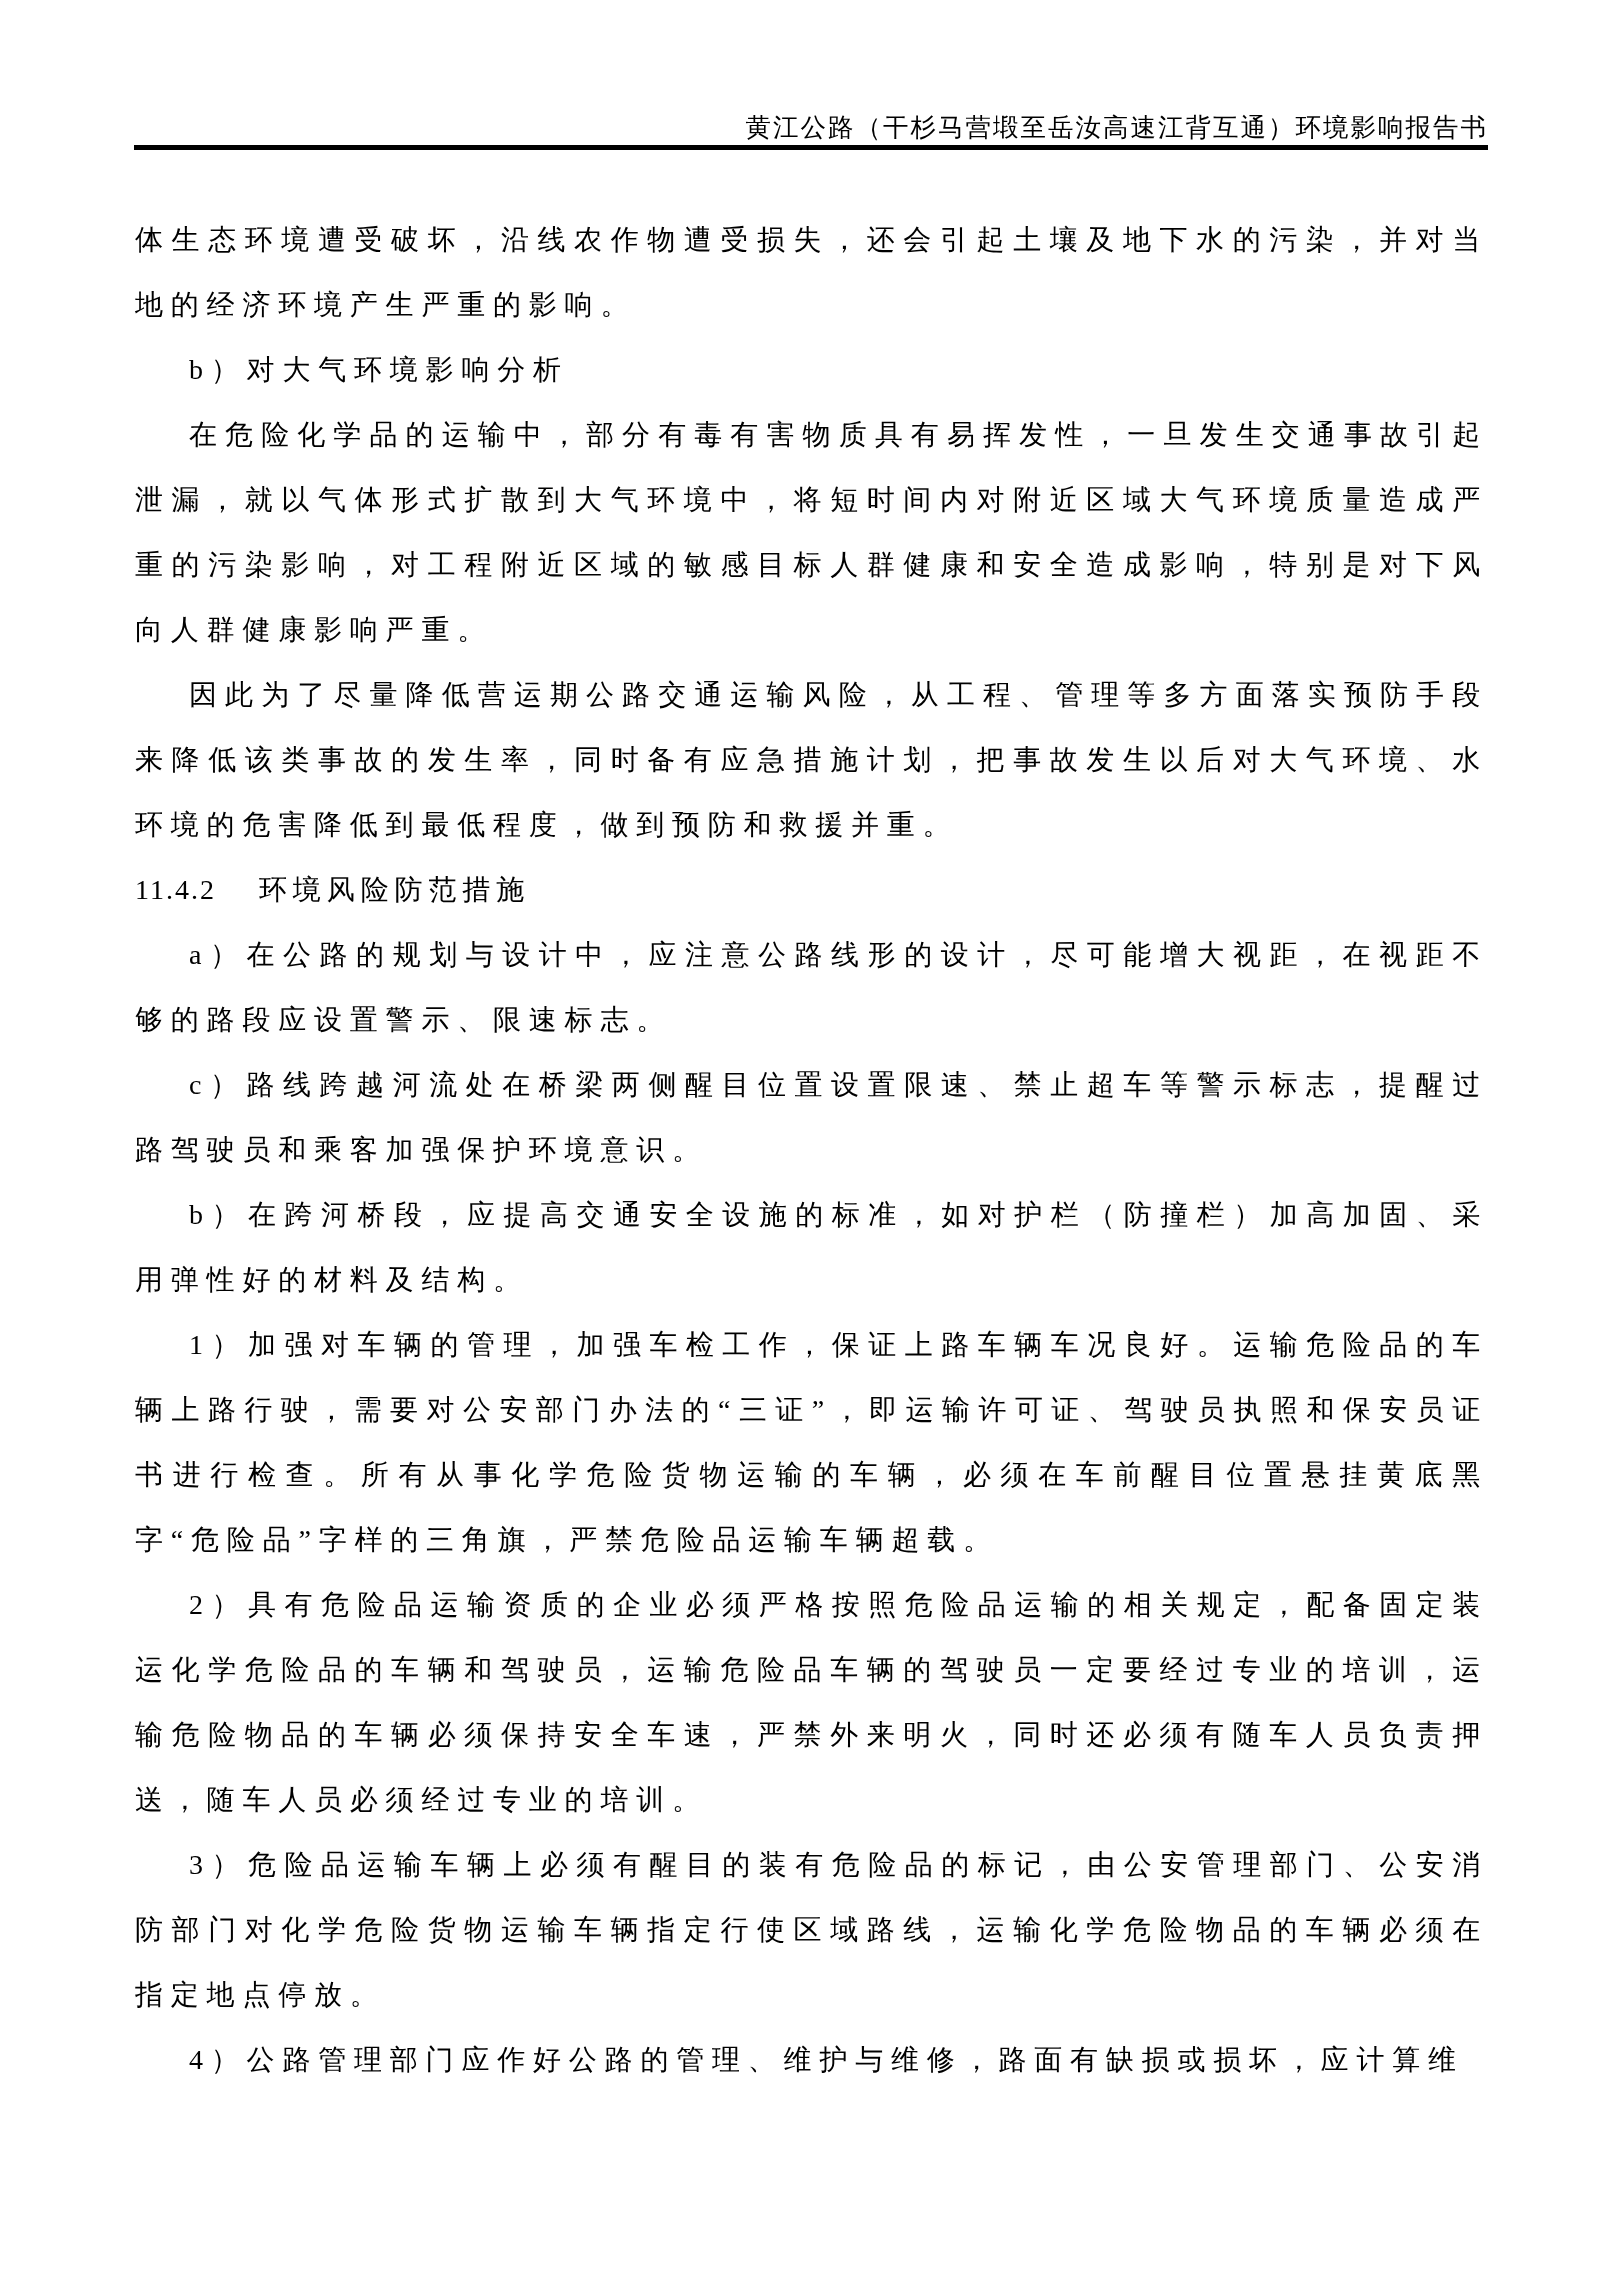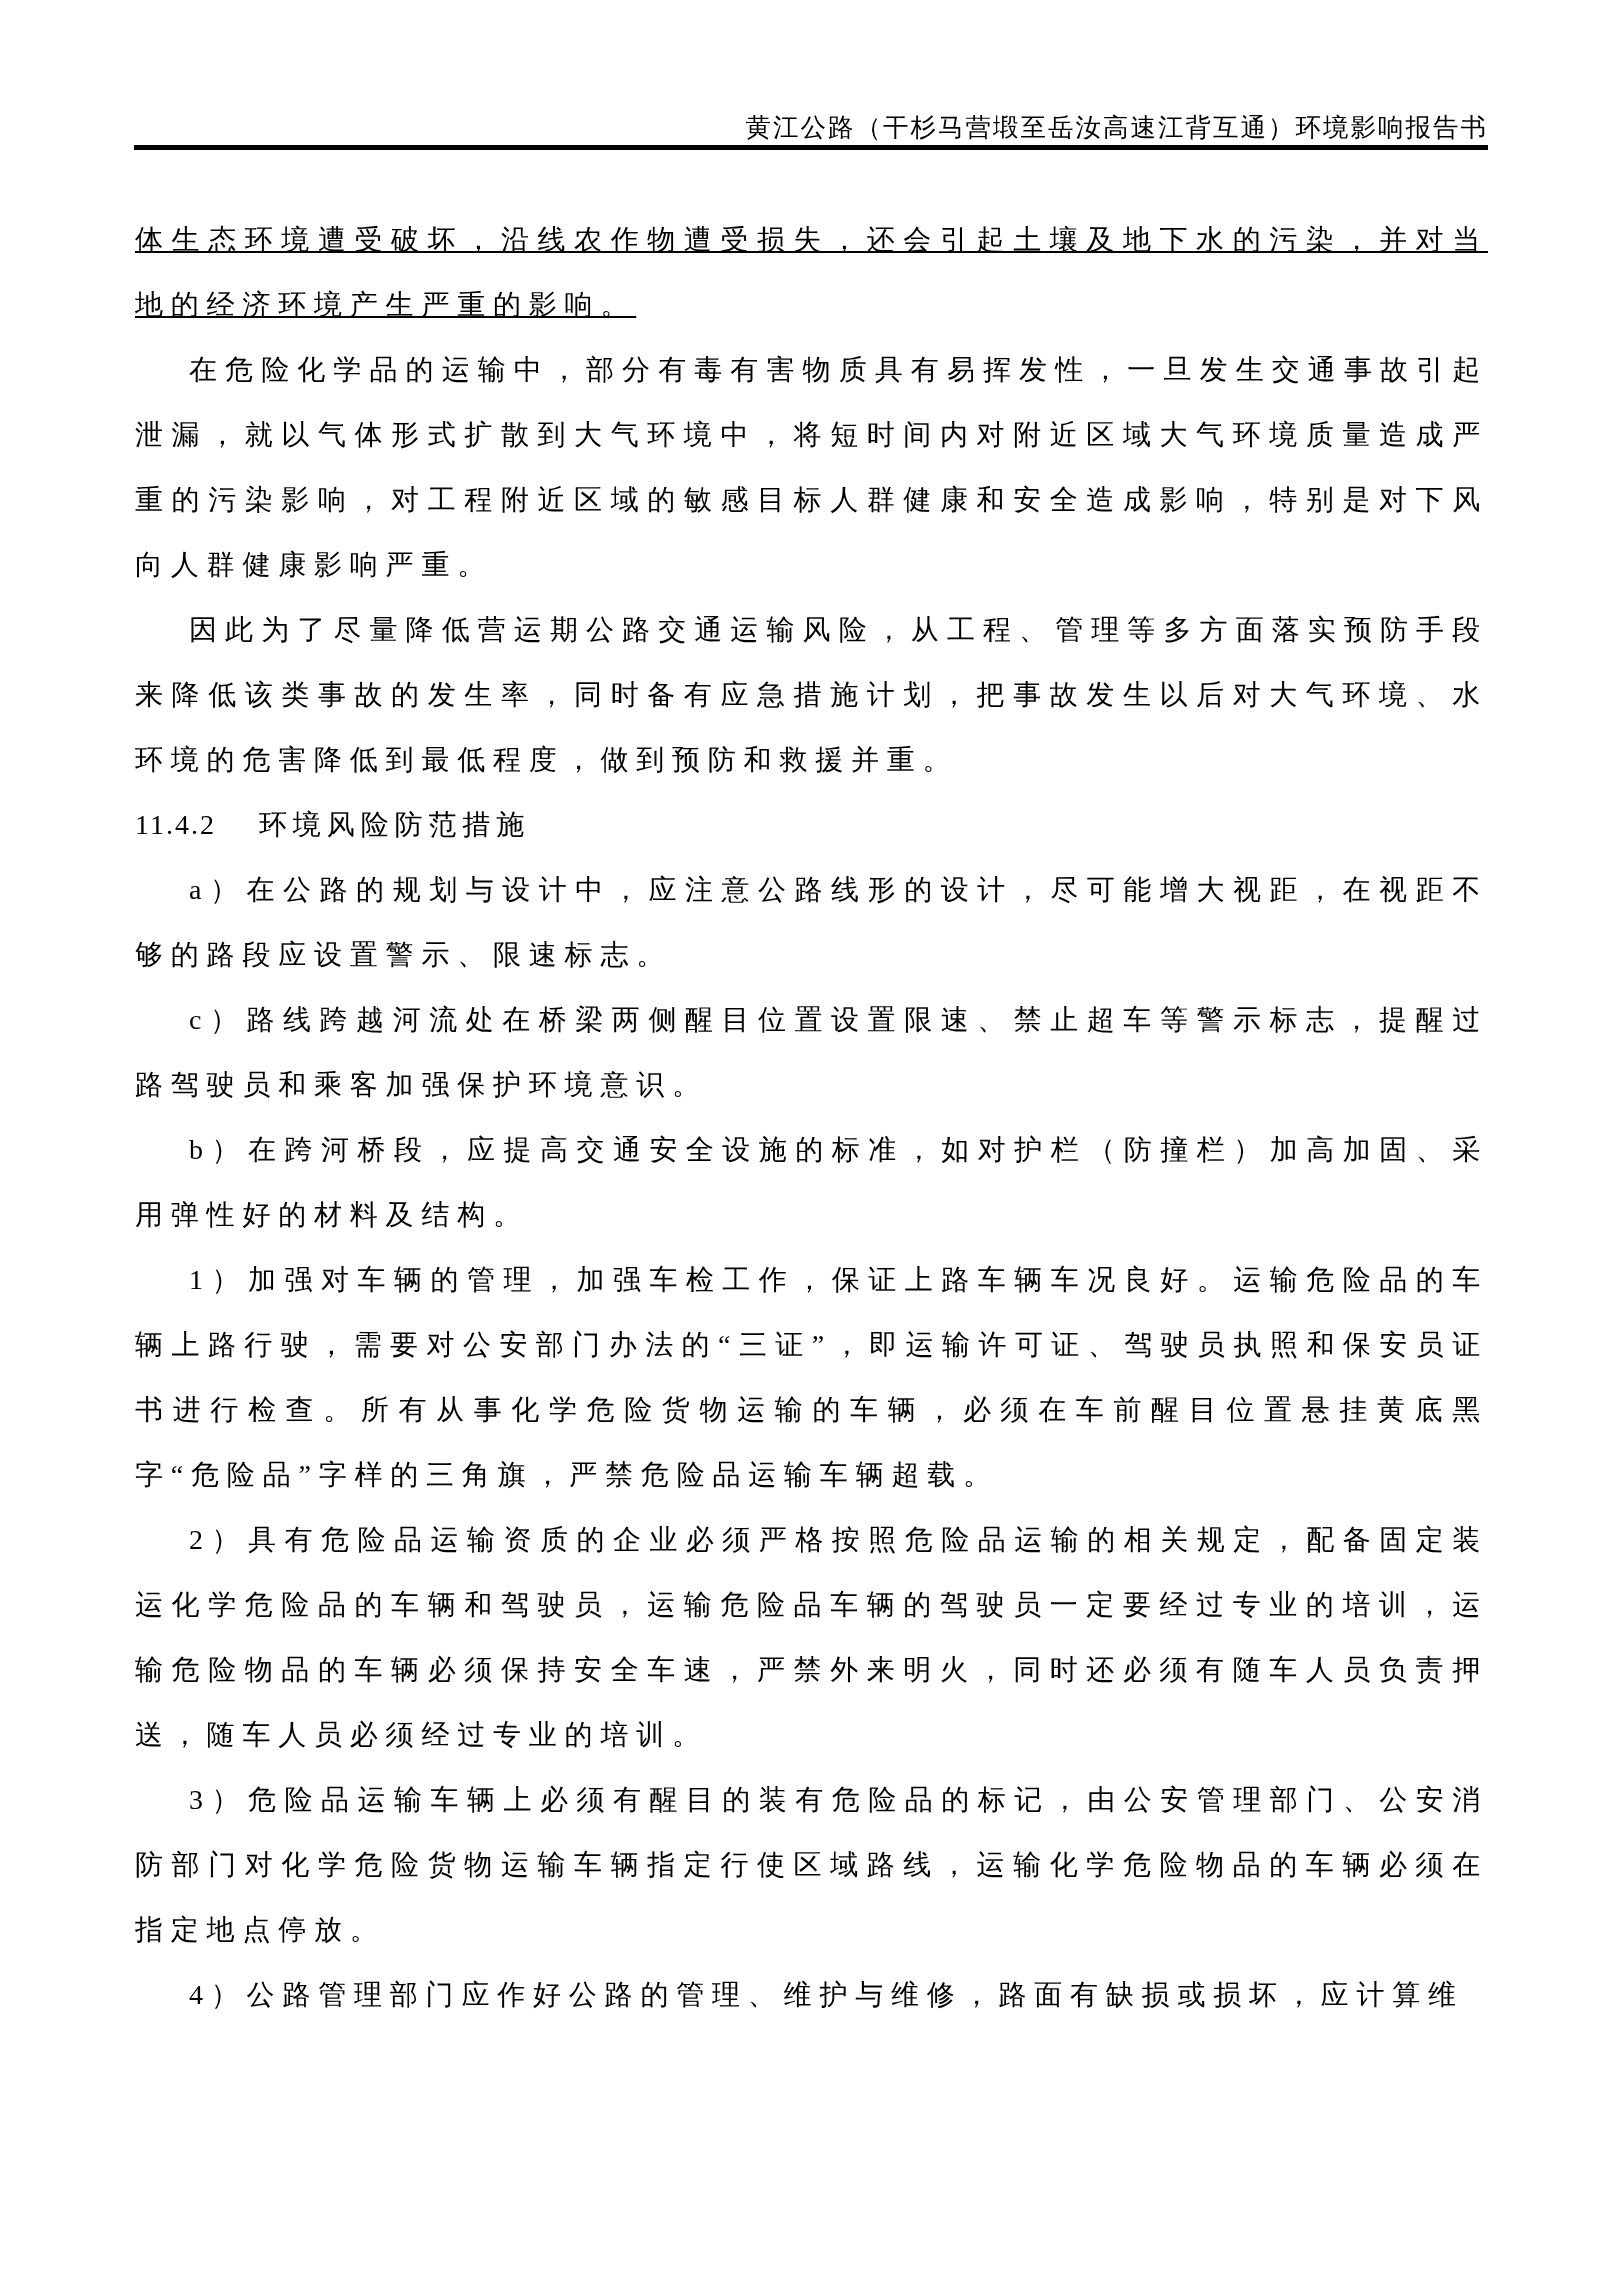--- a/index.html
+++ b/index.html
@@ -45,21 +45,20 @@
     letter-spacing: 7.8px;
     text-align: justify;
     text-justify: inter-character;
   }
   .para {
     margin: 0;
     text-indent: 54px;
   }
   .para.noindent {
     text-indent: 0;
-    text-decoration: underline;
   }
   .section-heading {
     margin: 0;
     font-size: 28px;
     font-weight: normal;
     line-height: 65px;
     letter-spacing: 2px;
   }
   .section-heading .sec-title {
     margin-left: 43px;
@@ -80,20 +79,21 @@
 <div class="page">
 
   <div class="header">黄江公路（干杉马营塅至岳汝高速江背互通）环境影响报告书</div>
   <div class="header-rule"></div>
 
   <div class="content">
 
     <div>
 
     <p class="para noindent">体生态环境遭受破坏，沿线农作物遭受损失，还会引起土壤及地下水的污染，并对当地的经济环境产生严重的影响。</p>
+        <p class="para">b）对大气环境影响分析</p>
         <p class="para">在危险化学品的运输中，部分有毒有害物质具有易挥发性，一旦发生交通事故引起泄漏，就以气体形式扩散到大气环境中，将短时间内对附近区域大气环境质量造成严重的污染影响，对工程附近区域的敏感目标人群健康和安全造成影响，特别是对下风向人群健康影响严重。</p>
         <p class="para">因此为了尽量降低营运期公路交通运输风险，从工程、管理等多方面落实预防手段来降低该类事故的发生率，同时备有应急措施计划，把事故发生以后对大气环境、水环境的危害降低到最低程度，做到预防和救援并重。</p>
       </div>
 
     <h2 class="section-heading"><span class="sec-number">11.4.2</span><span class="sec-title">环境风险防范措施</span></h2>
 
     <div>
 
     <p class="para">a）在公路的规划与设计中，应注意公路线形的设计，尽可能增大视距，在视距不够的路段应设置警示、限速标志。</p>
         <p class="para">c）路线跨越河流处在桥梁两侧醒目位置设置限速、禁止超车等警示标志，提醒过路驾驶员和乘客加强保护环境意识。</p>

